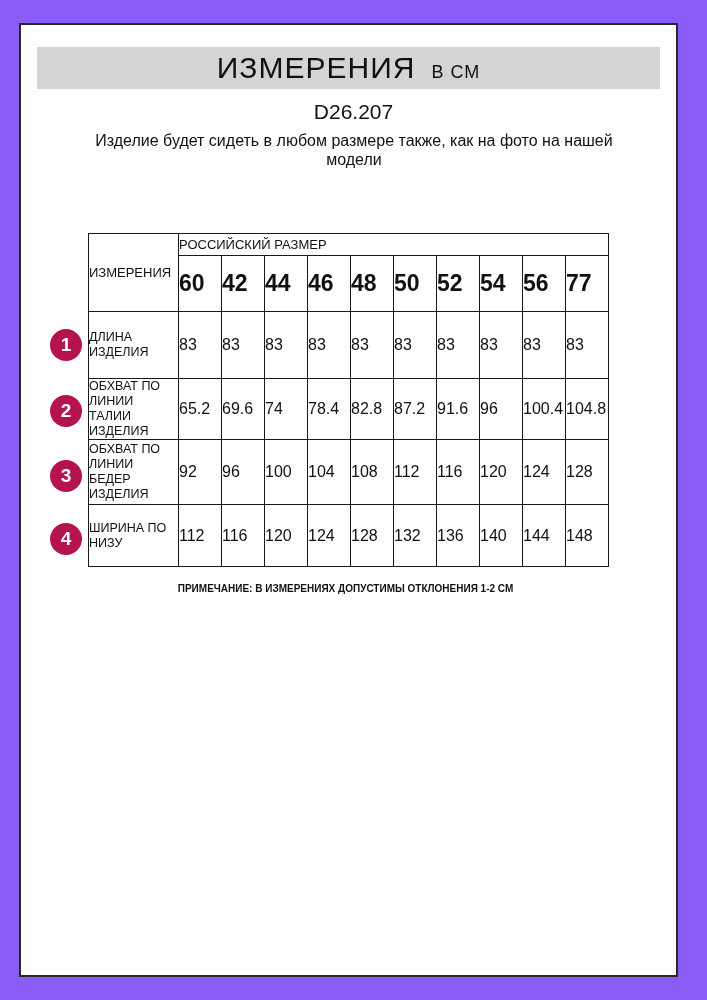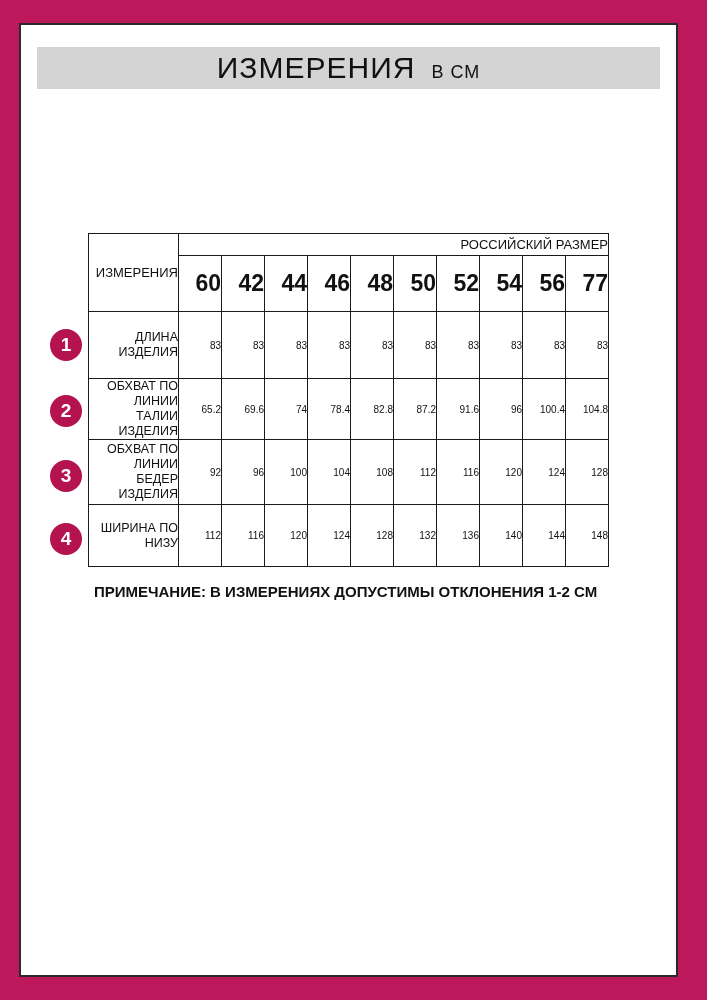--- a/index.html
+++ b/index.html
@@ -7,21 +7,21 @@
   body {
     width: 707px; height: 1000px;
     font-family: "Liberation Sans", sans-serif;
     color: #111;
     position: relative;
     overflow: hidden;
   }
   .canvas {
     position: absolute; left: 0; top: 0;
     width: 707px; height: 1000px;
-    background: #be185d;
+    background: #8b5cf6;
   }
   .page-frame {
     position: absolute;
     left: 19px; top: 23px;
     width: 659px; height: 954px;
     border: 2px solid #2a2a2a;
     background: #ffffff;
   }
   .title-bar {
     position: absolute;
@@ -71,21 +71,21 @@
   }
   table.size-table {
     position: absolute;
     left: 88px; top: 233px;
     border-collapse: collapse;
     table-layout: fixed;
     background: #fff;
   }
   table.size-table th, table.size-table td {
     border: 1.5px solid #1a1a1a;
-    text-align: right;
+    text-align: left;
     vertical-align: middle;
     padding: 0;
   }
   .col-label { width: 90px; }
   .col-size { width: 43px; }
   tr.group-row { height: 22px; }
   tr.sizes-row { height: 56px; }
   .corner-cell {
     font-size: 13px;
     font-weight: 400;
@@ -102,21 +102,21 @@
   tr.row-1 { height: 67px; padding-left: 43px; }
   tr.row-2 { height: 52px; }
   tr.row-3 { height: 65px; }
   tr.row-4 { height: 62px; }
   td.label-cell {
     font-size: 12.5px;
     line-height: 15px;
     padding: 2px 6px;
   }
   td.value-cell {
-    font-size: 10px;
+    font-size: 16px;
   }
   .badge {
     position: absolute;
     left: 50px;
     width: 32px; height: 32px;
     border-radius: 50%;
     color: #ffffff;
     font-size: 19px;
     font-weight: 700;
     line-height: 32px;
@@ -124,36 +124,38 @@
   }
   .badge-1 { top: 329px; }
   .badge-2 { top: 395px; }
   .badge-3 { top: 460px; }
   .badge-4 { top: 523px; }
   .note {
     position: absolute;
     left: 0; top: 583px;
     width: 691px;
     text-align: center;
-    font-size: 15px;
+    font-size: 10px;
     font-weight: 700;
   }
 </style>
 </head>
 <body>
 
 <div class="canvas">
   <div class="page-frame"></div>
 
   <div class="title-bar" style="background: rgb(212, 212, 212);">
     <span class="title-main">ИЗМЕРЕНИЯ</span>
     <span class="title-units">В СМ</span>
   </div>
 
-
+  <div class="article-code">D26.207</div>
+
+  <div class="description">Изделие будет сидеть в любом размере также, как на фото на нашей модели</div>
 
   <table class="size-table">
     <colgroup>
       <col class="col-label">
       <col class="col-size">
         <col class="col-size">
         <col class="col-size">
         <col class="col-size">
         <col class="col-size">
       <col class="col-size">

